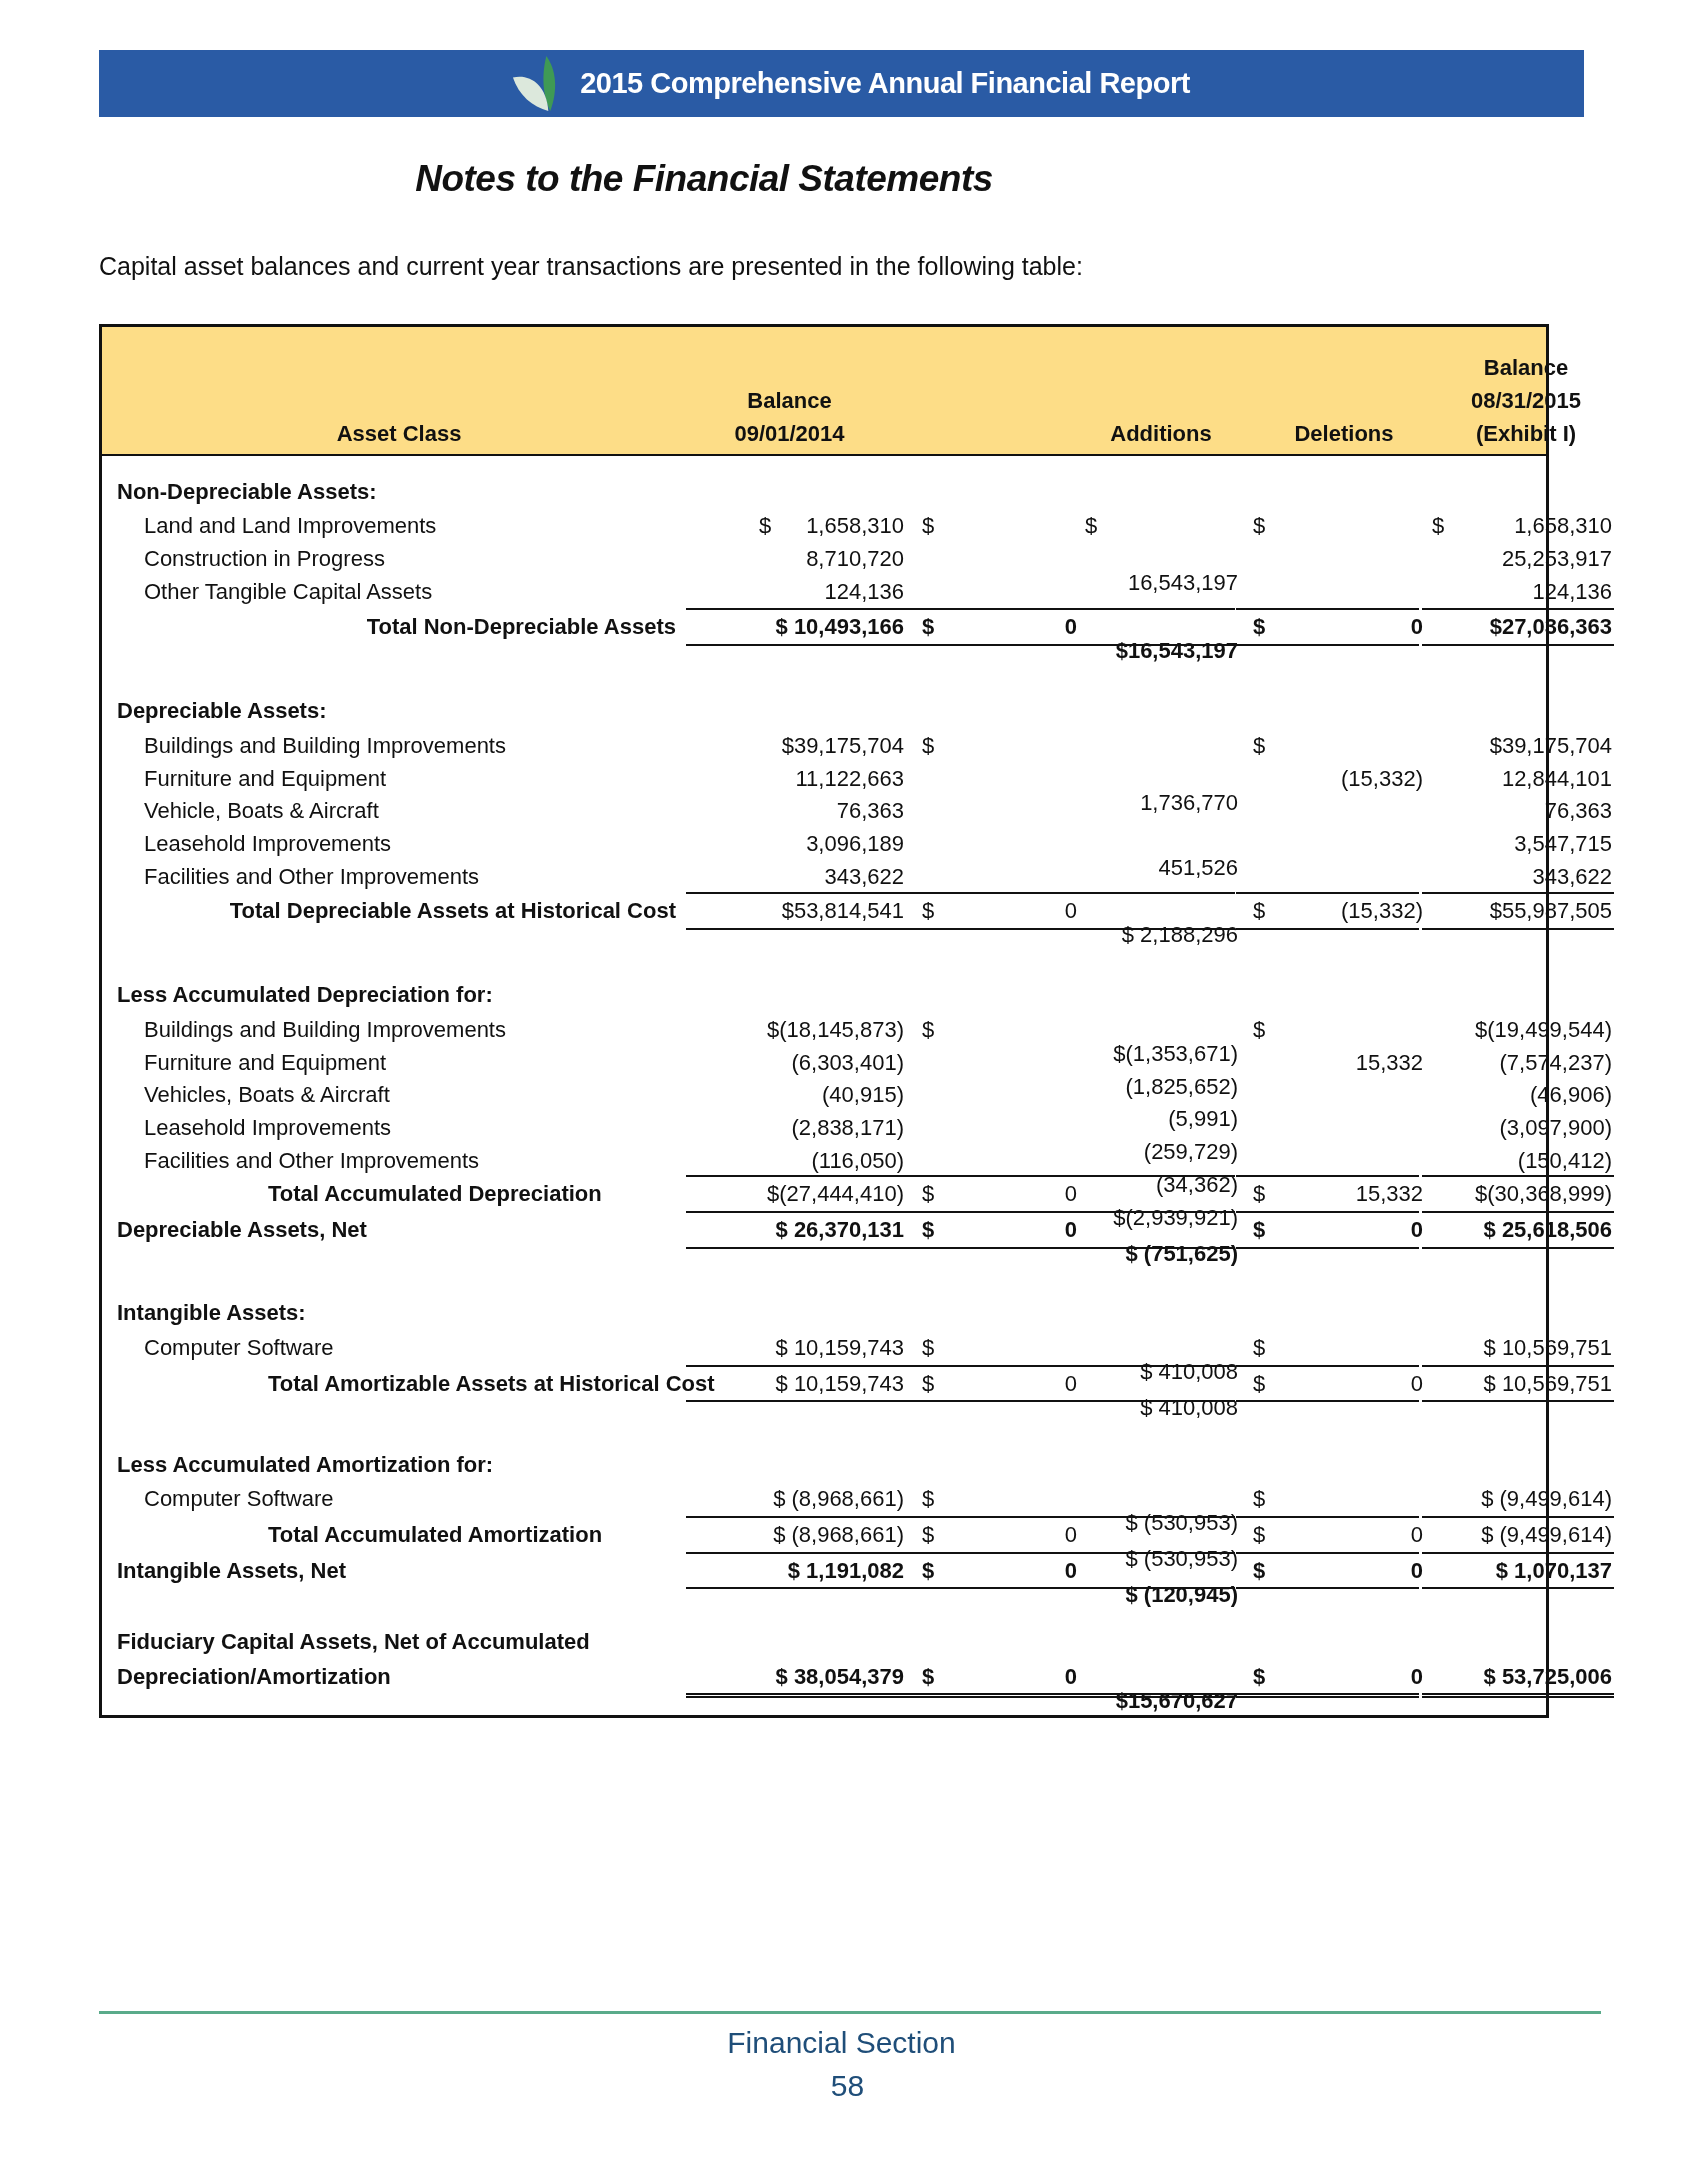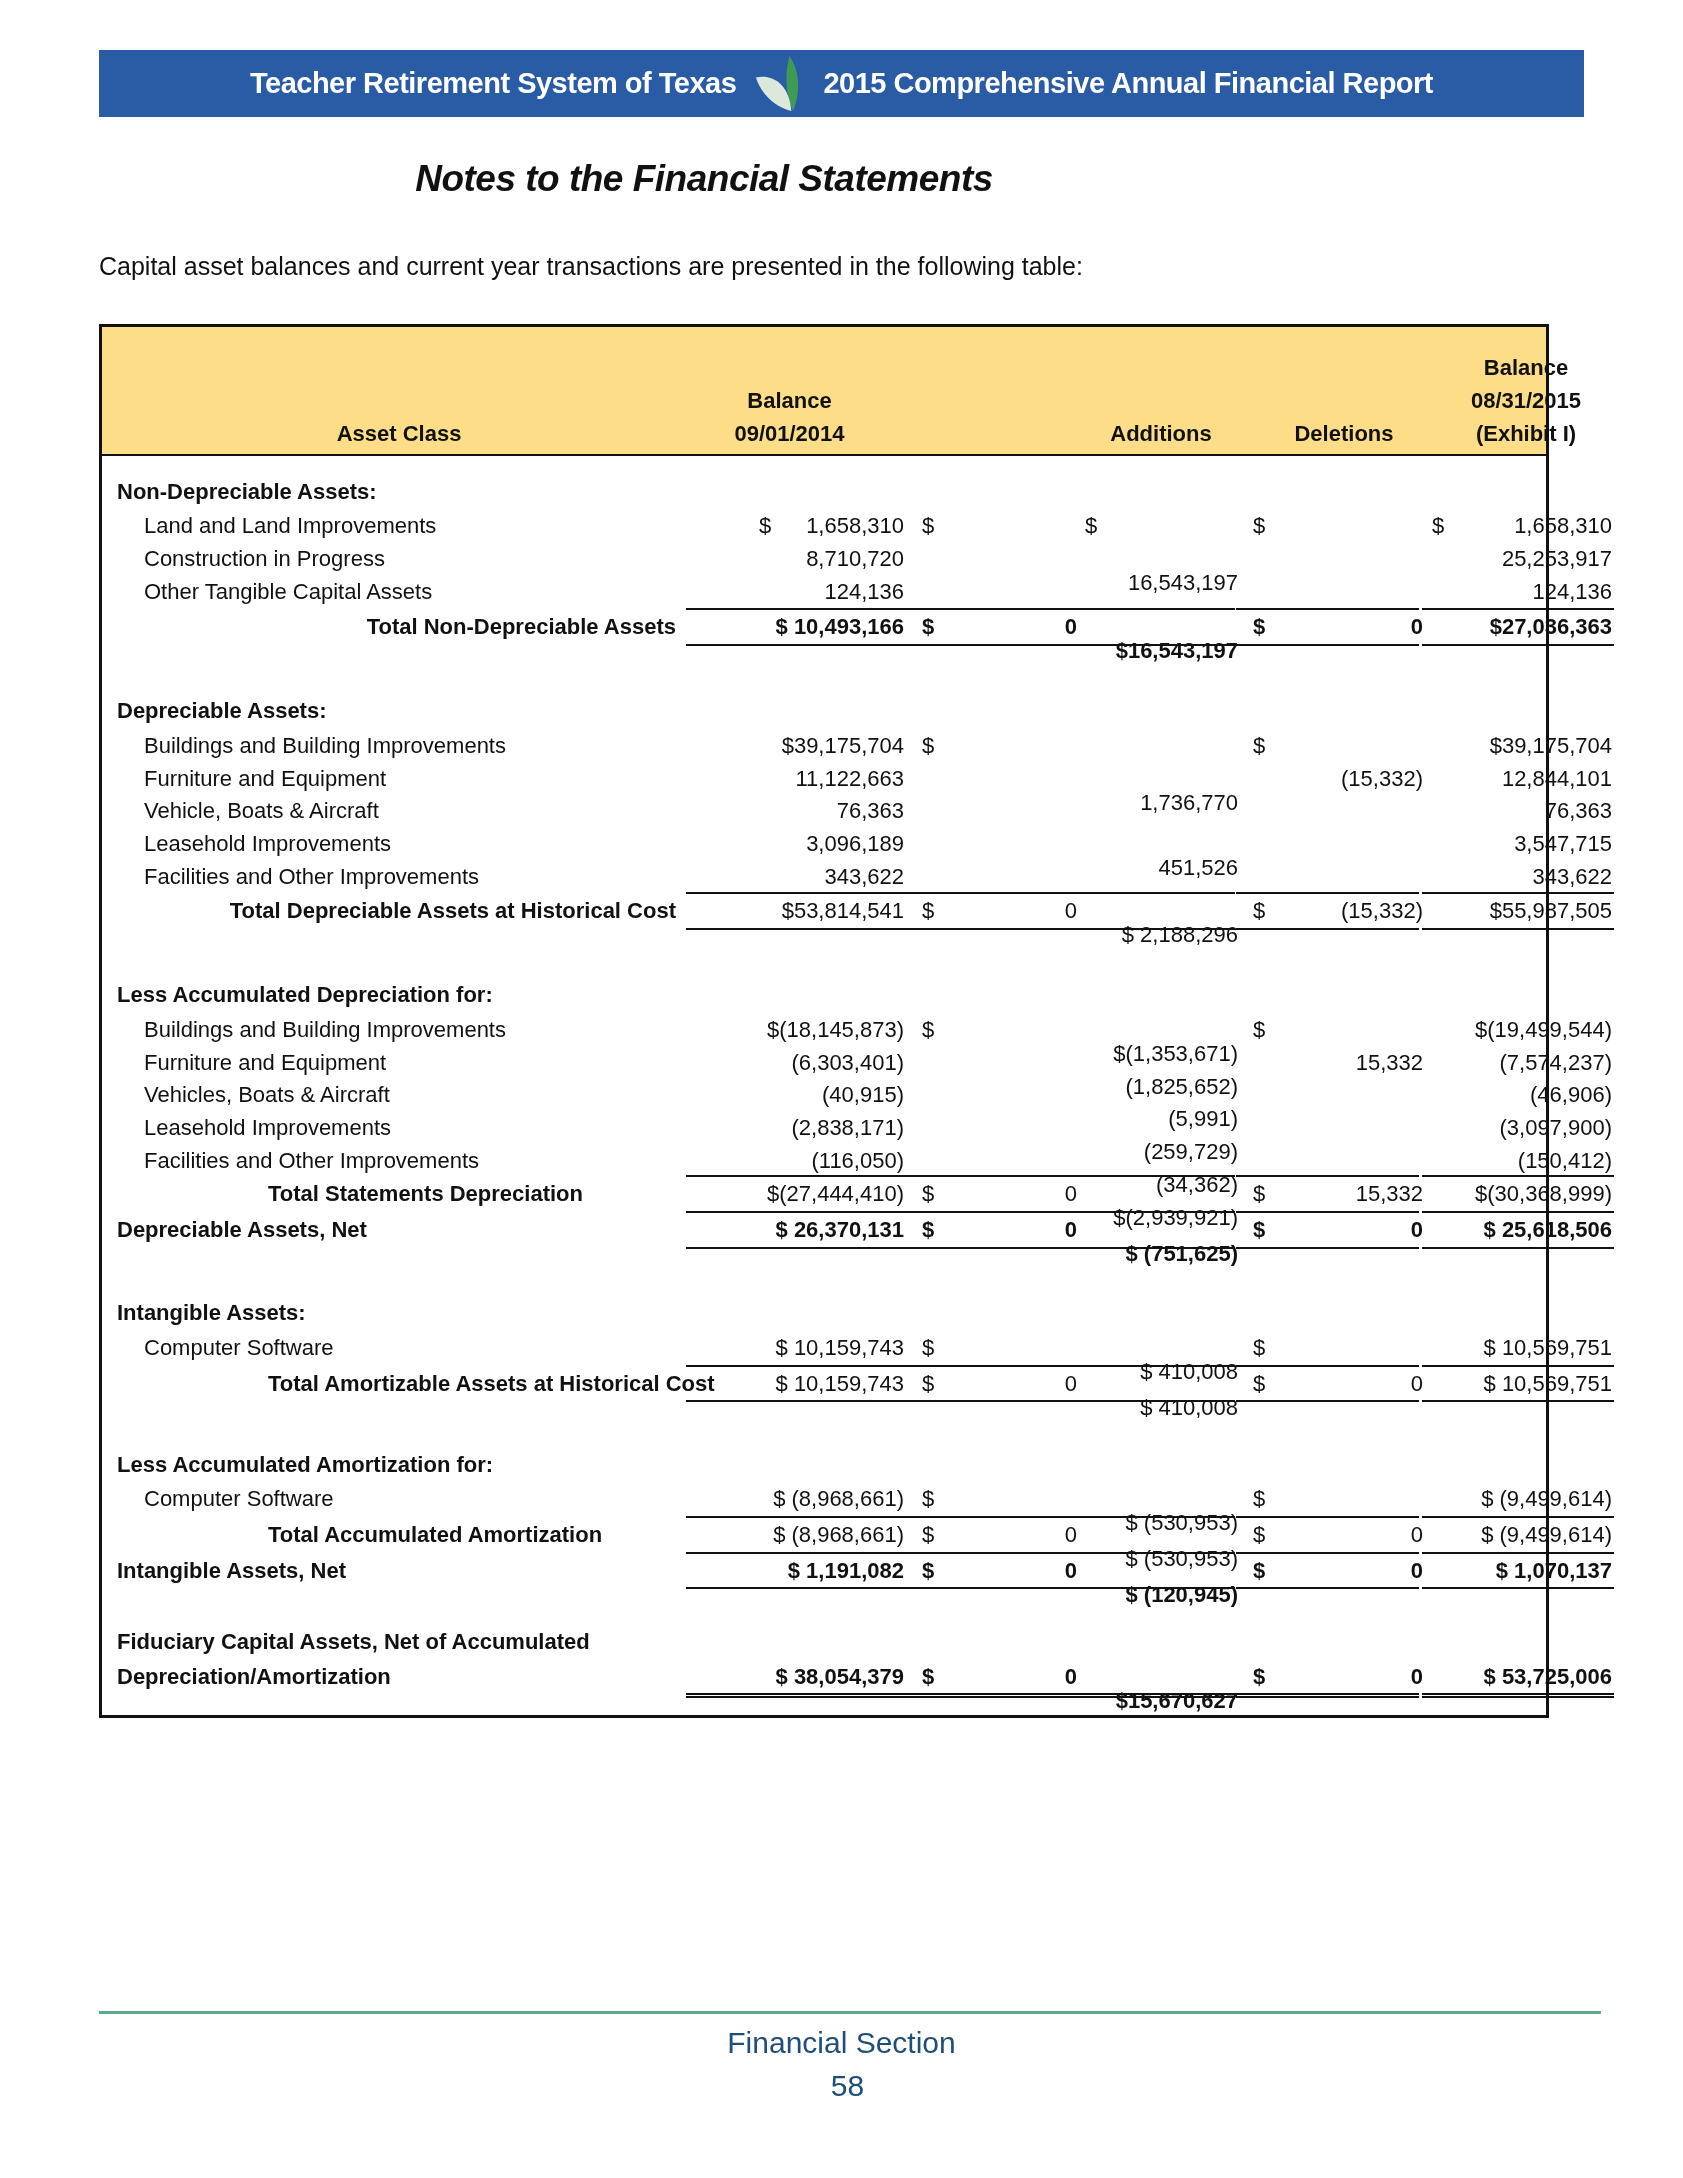--- a/index.html
+++ b/index.html
@@ -73,21 +73,20 @@
   }
   .footer-page {
     position: absolute; left: 0; width: 1683px; top: 2069px; text-align: center;
     color: #1f4e79; font-size: 30px; padding-left: 12px;
   }
 </style>
 </head>
 <body>
 
 <div class="banner">
-  <span>Teacher Retirement System of Texas</span>
   <span class="leaf">
     <svg viewBox="0 0 60 68">
       <path d="M40 6 C50 20 52 40 44 62 C38 50 34 30 40 6 Z" fill="#3f9a55"></path>
       <path d="M6 28 C22 24 40 34 42 62 C26 58 12 46 6 28 Z" fill="#dce8dc"></path>
     </svg>
   </span>
   <span>2015 Comprehensive Annual Financial Report</span>
 </div>
 
 <div class="page-title">Notes to the Financial Statements</div>
@@ -443,21 +442,21 @@
         <span class="cell c-bal2">
           <span class="amt">(150,412)</span>
         </span>
       </div>
       <div class="uline" style="left: 584px; width: 233px; top: 848px;"></div>
       <div class="uline" style="left: 817px; width: 129px; top: 848px;"></div>
       <div class="uline" style="left: 945px; width: 188px; top: 848px;"></div>
       <div class="uline" style="left: 1134px; width: 183px; top: 848px;"></div>
       <div class="uline" style="left: 1320px; width: 192px; top: 848px;"></div>
       <div class="row" style="top: 849px;">
-        <span class="label total2">Total Statements Depreciation</span>
+        <span class="label total2">Total Accumulated Depreciation</span>
         <span class="cell c-bal1">
           <span class="amt">$(27,444,410)</span>
         </span>
         <span class="cell c-recl">
           <span class="dol">$</span>
           <span class="amt">0</span>
         </span>
         <span class="cell c-add">
           <span class="amt">$(2,939,921)</span>
         </span>

